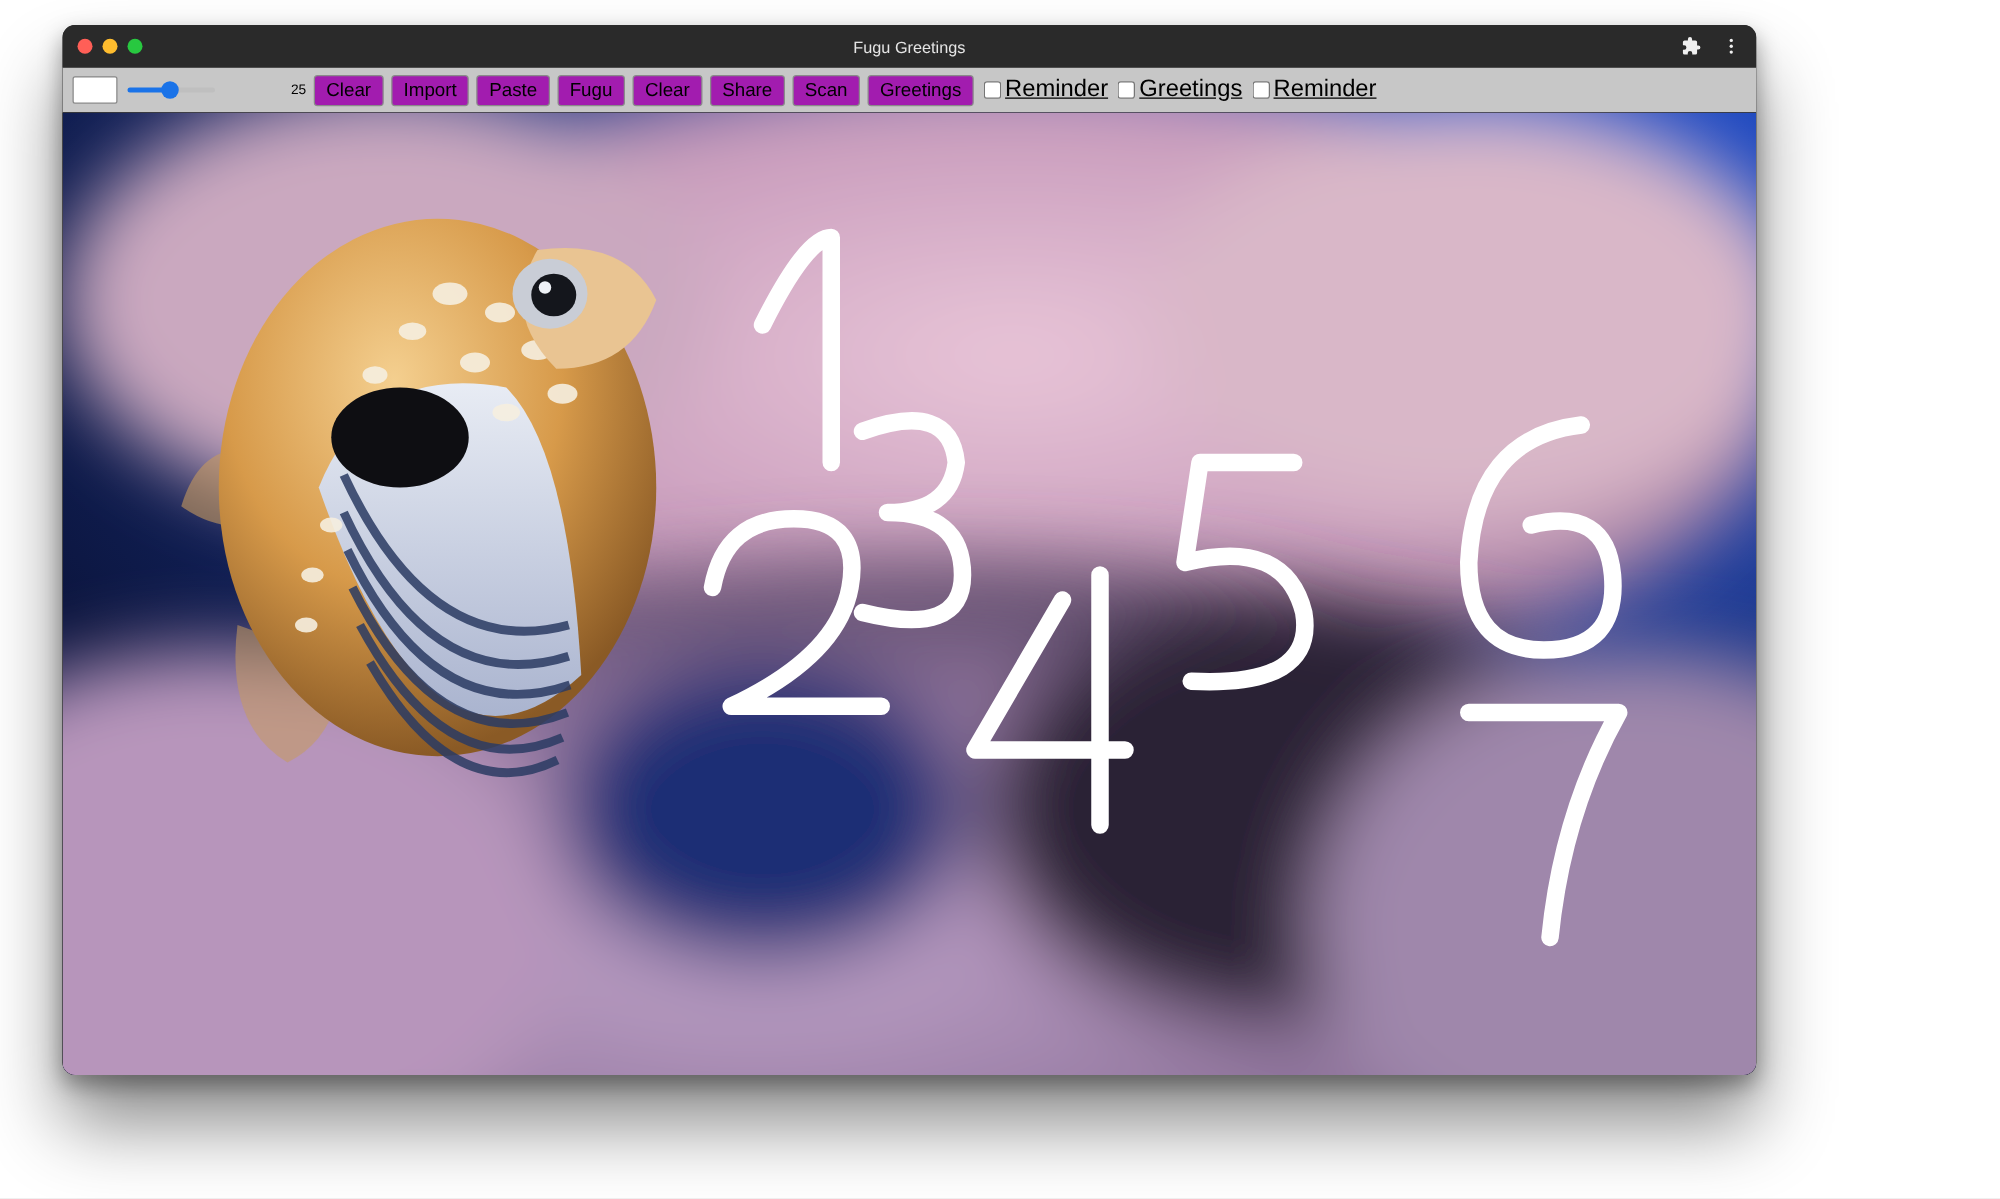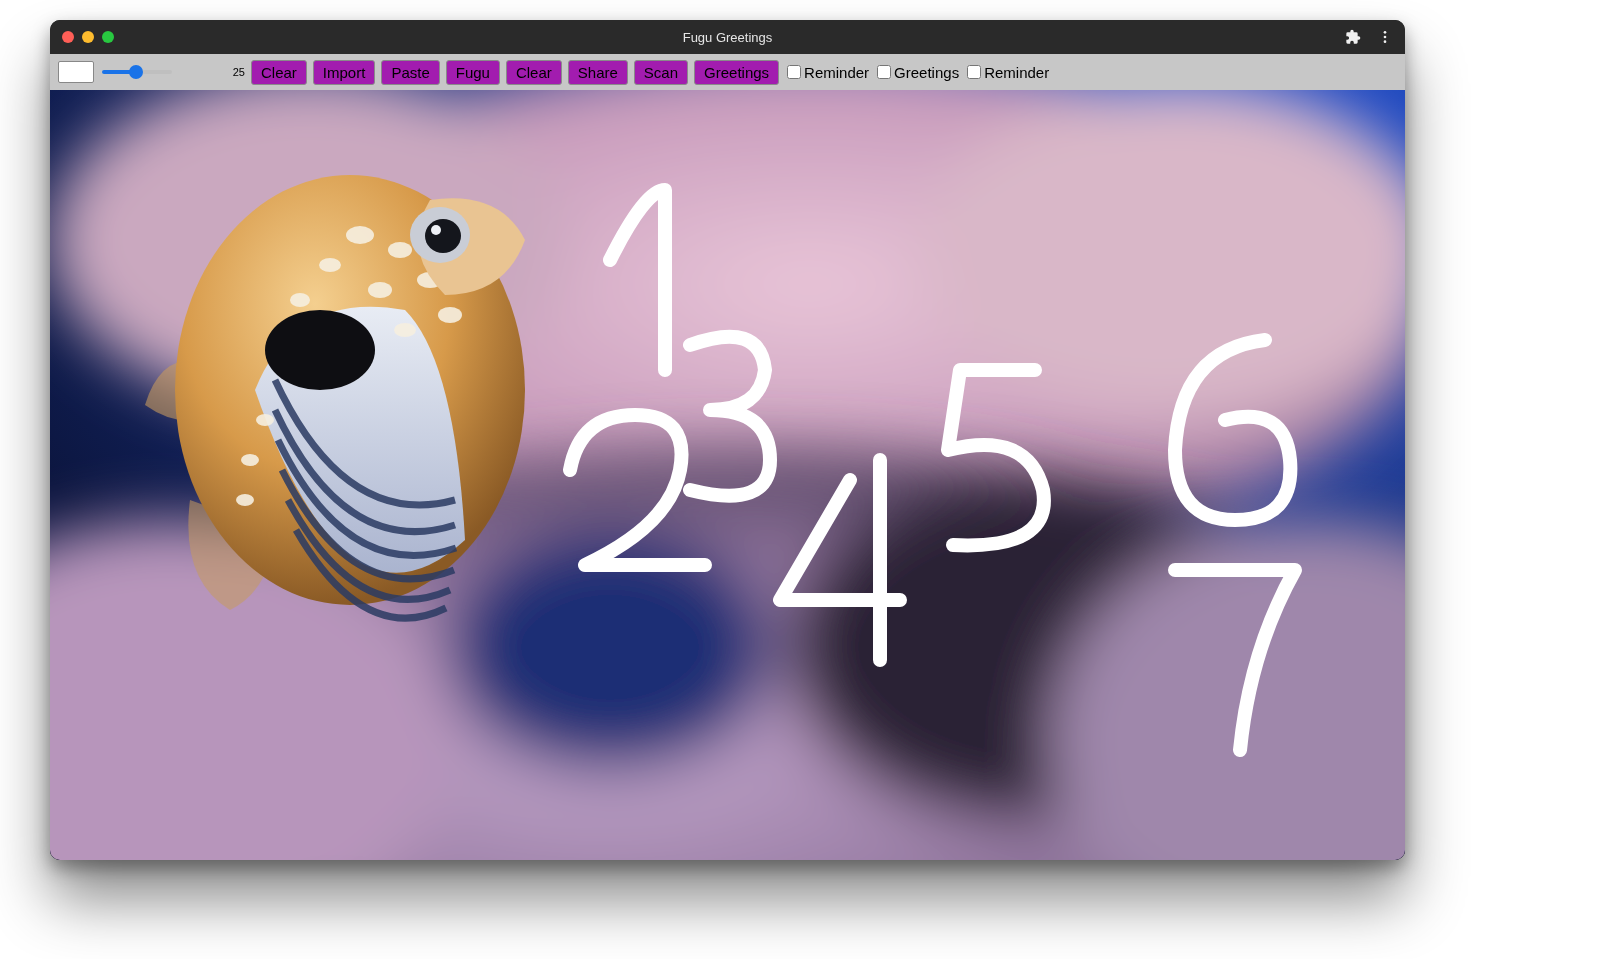--- a/index.html
+++ b/index.html
@@ -128,21 +128,21 @@
   }
   .chk-wrap {
     display:flex;
     align-items:center;
     gap:3px;
     margin-left:2px;
   }
   .chk-wrap input {
     width:14px;height:14px;margin:0;
   }
-  .chk-label { font-size:15px; }
+  .chk-label { font-size:19px;text-decoration:underline; }
 
   
   .canvas-area {
     flex: 1 1 auto;
     position: relative;
     overflow:hidden;
     background:#000;
   }
   .canvas-svg {
     position:absolute;

